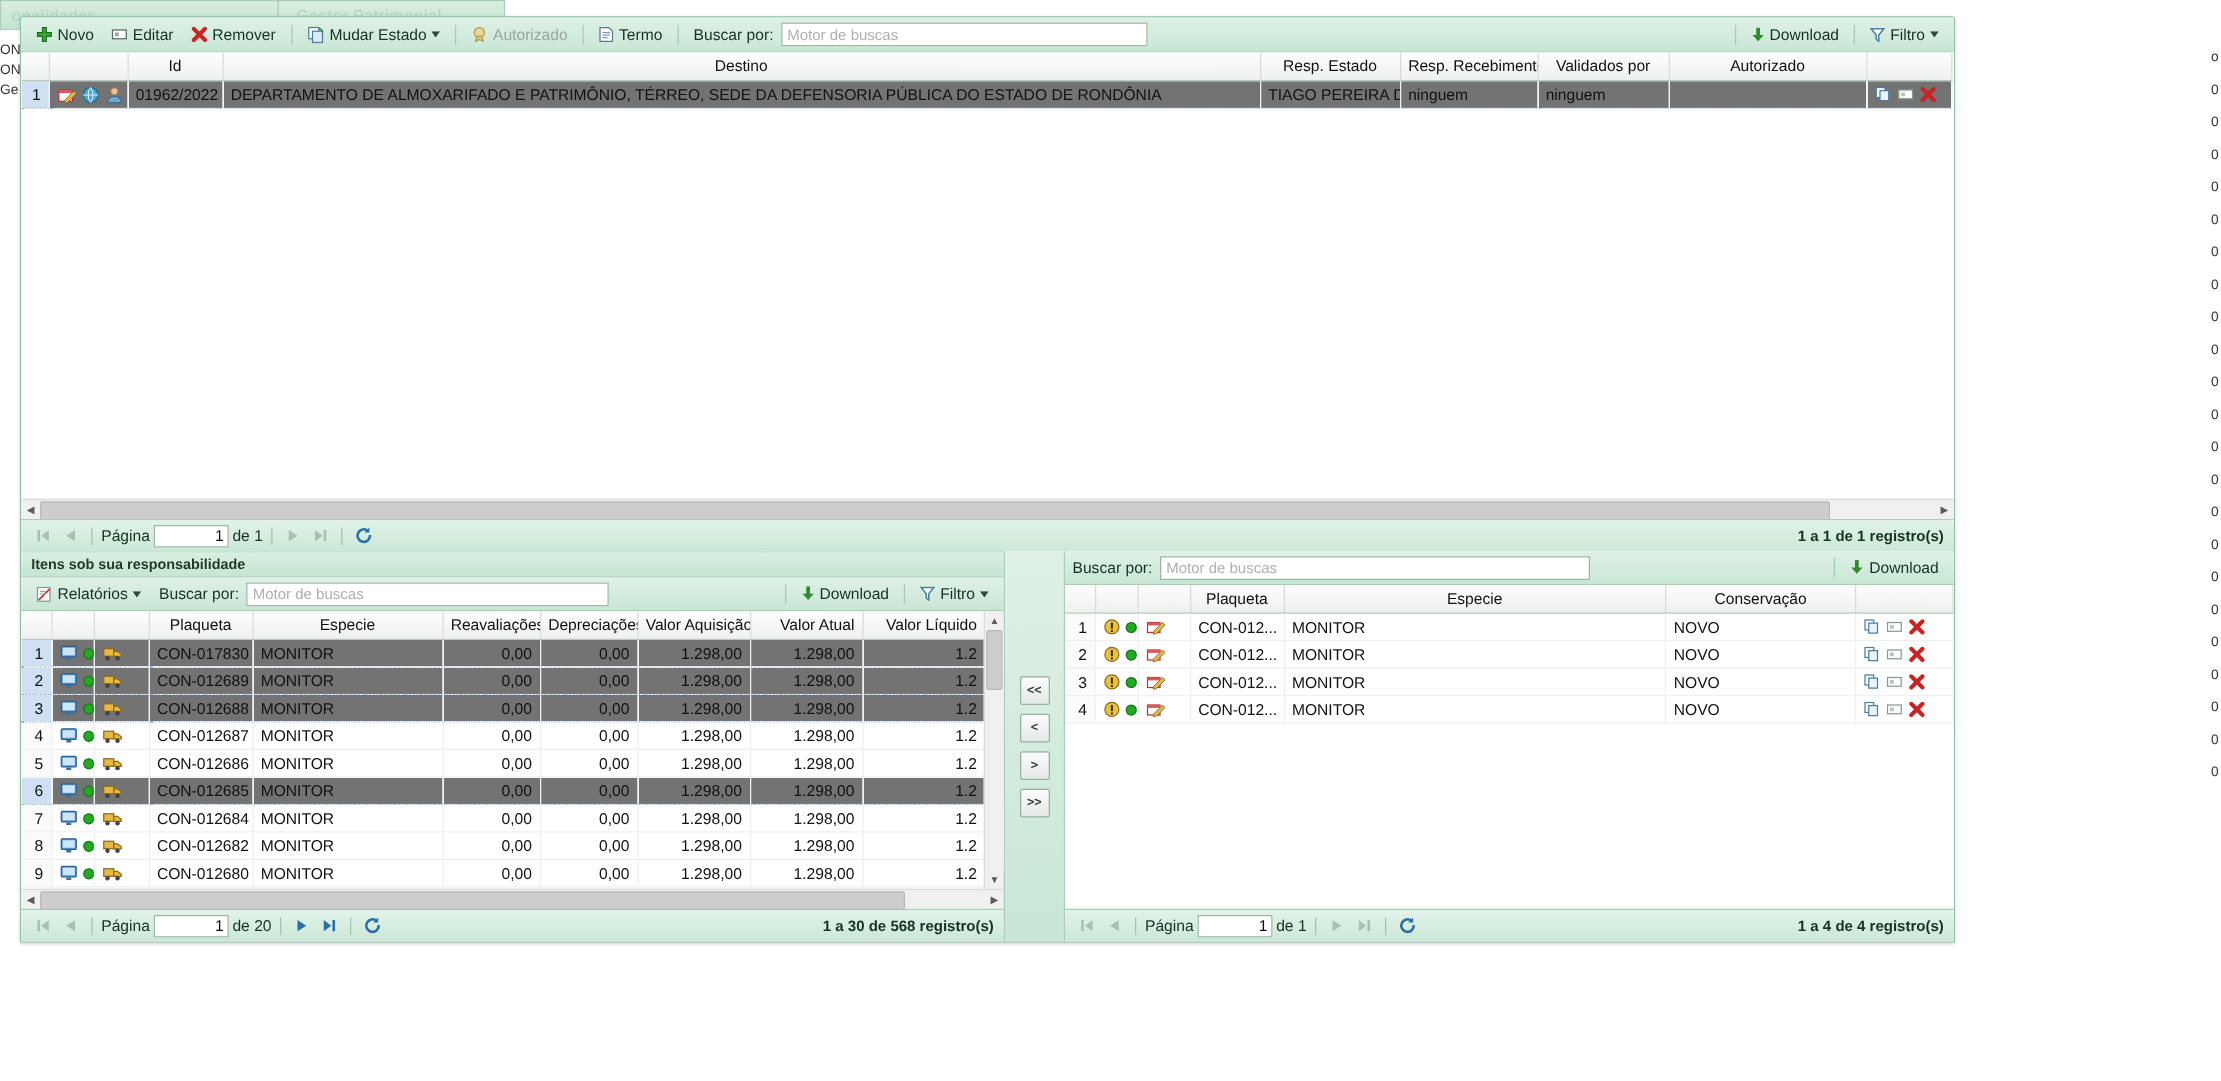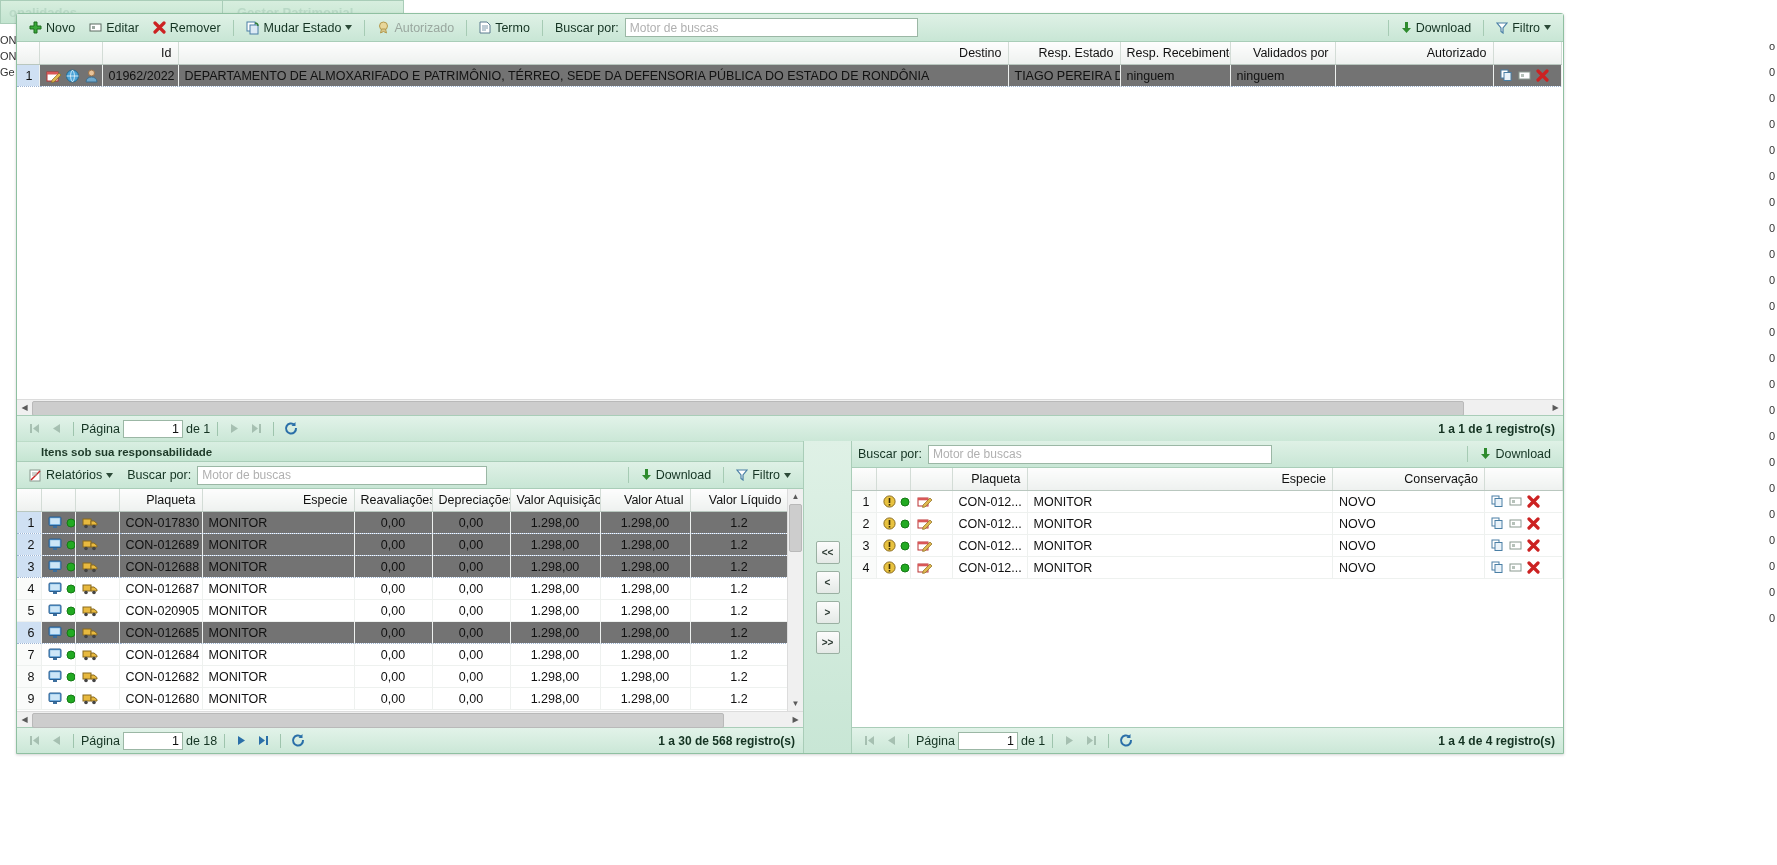--- a/index.html
+++ b/index.html
@@ -61,29 +61,29 @@
   
   .ico{display:inline-block;position:relative;}
   .ico svg{display:block;}
 
   
   .grid-wrap{background:#fff;overflow:hidden;position:relative;}
   table.grid{border-collapse:collapse;table-layout:fixed;font-size:12.5px;}
   table.grid th{
     background:linear-gradient(#fdfdfd,#eef1ef);
     border-right:1px solid #d3dcd6;border-bottom:1px solid #b9c7bf;
-    font-weight:normal;text-align:right;padding:3px 6px;height:16px;color:#111;
+    font-weight:normal;text-align:center;padding:3px 6px;height:16px;color:#111;
     white-space:nowrap;overflow:hidden;
   }
   table.grid td{
     border-right:1px solid #eef1ef;border-bottom:1px solid #eef1ef;
     padding:2px 6px;height:17px;white-space:nowrap;overflow:hidden;color:#111;
   }
   tr.sel td{background:#737373;border-top:1px dotted #9fb6d4;border-bottom:1px dotted #9fb6d4;}
-  td.num{text-align:center;color:#333;margin-top:11px;}
+  td.num{text-align:right;color:#333;margin-top:11px;}
   td.rownum{text-align:right;color:#333;background:#fafbfa;border-right:1px solid #e2e8e4;}
   tr.sel td.rownum{background:#cfe0f3;}
   th.rownum{background:linear-gradient(#fdfdfd,#eef1ef);}
   td.icons{text-align:left;padding:0 3px;}
   .cellicons{display:flex;align-items:center;gap:4px;height:17px;}
   .rowacts{display:flex;align-items:center;gap:5px;justify-content:flex-start;}
 
   
   .hscroll{height:15px;background:#f0f0f0;border-top:1px solid #dcdcdc;display:flex;align-items:center;}
   .sb-arrow{width:15px;height:15px;display:flex;align-items:center;justify-content:center;background:#f0f0f0;color:#5a5a5a;font-size:8px;cursor:pointer;}
@@ -112,21 +112,21 @@
   .pg-spacer{flex:1;}
   .pg-count{font-weight:bold;font-size:12px;color:#143322;white-space:nowrap;}
 
   
   #bottom{flex:1;display:flex;min-height:0;background:#f4f9f5;}
   .panel{display:flex;flex-direction:column;min-width:0;background:#f4f9f5;}
   .panel-title{
     flex:0 0 19px;height:19px;
     background:linear-gradient(#d9efe2,#c5e5d2);
     border-bottom:1px solid #a9cdb8;border-top:1px solid #bcdcc8;
-    display:flex;align-items:center;padding:0 24px;
+    display:flex;align-items:center;padding:0 8px;
     font-size:11.5px;font-weight:bold;color:#1d3a28;
   }
   .panel-tools{
     flex:0 0 26px;height:26px;
     background:linear-gradient(#dff1e6,#c8e6d5);
     border-bottom:1px solid #a9cdb8;
     display:flex;align-items:center;gap:2px;padding:0 6px;font-size:12.5px;color:#143322;
   }
   .center-bar{
     flex:0 0 47px;width:47px;
@@ -661,21 +661,21 @@
                       <span class="ico">
                         <svg width="16" height="13" viewBox="0 0 16 13">
                           <rect x="1" y="3" width="8" height="6" fill="#e8b93f" stroke="#8a6b1f"></rect>
                           <path d="M9 5h3l3 2.5V9H9z" fill="#e8b93f" stroke="#8a6b1f"></path>
                           <circle cx="4" cy="10.5" r="1.8" fill="#444"></circle>
                           <circle cx="12" cy="10.5" r="1.8" fill="#444"></circle>
                         </svg>
                       </span>
                     </div>
                   </td>
-                  <td>CON-020905</td>
+                  <td>CON-012686</td>
                   <td>MONITOR</td>
                   <td class="num">0,00</td>
                   <td class="num">0,00</td>
                   <td class="num">1.298,00</td>
                   <td class="num">1.298,00</td>
                   <td class="num">1.2</td>
                 </tr>
                 <tr class="sel">
                   <td class="rownum">6</td>
                   <td class="icons">
@@ -856,21 +856,21 @@
             </svg>
         </div>
         <div class="pg-btn disabled">
           <svg width="11" height="11" viewBox="0 0 11 11">
               <path d="M9 1v9L2 5.5z" fill="#6d8a7a"></path>
             </svg>
         </div>
         <div class="pg-sep"></div>
         <span>Página</span>
         <input class="pg-input" value="1" style="">
-        <span>de 18</span>
+        <span>de 20</span>
         <div class="pg-sep"></div>
         <div class="pg-btn">
           <svg width="11" height="11" viewBox="0 0 11 11">
               <path d="M2 1v9l7-4.5z" fill="#2a6fa8"></path>
             </svg>
         </div>
         <div class="pg-btn">
           <svg width="11" height="11" viewBox="0 0 11 11">
               <path d="M1 1v9l6-4.5z" fill="#2a6fa8"></path>
               <rect x="8" y="1" width="2" height="9" fill="#2a6fa8"></rect>

